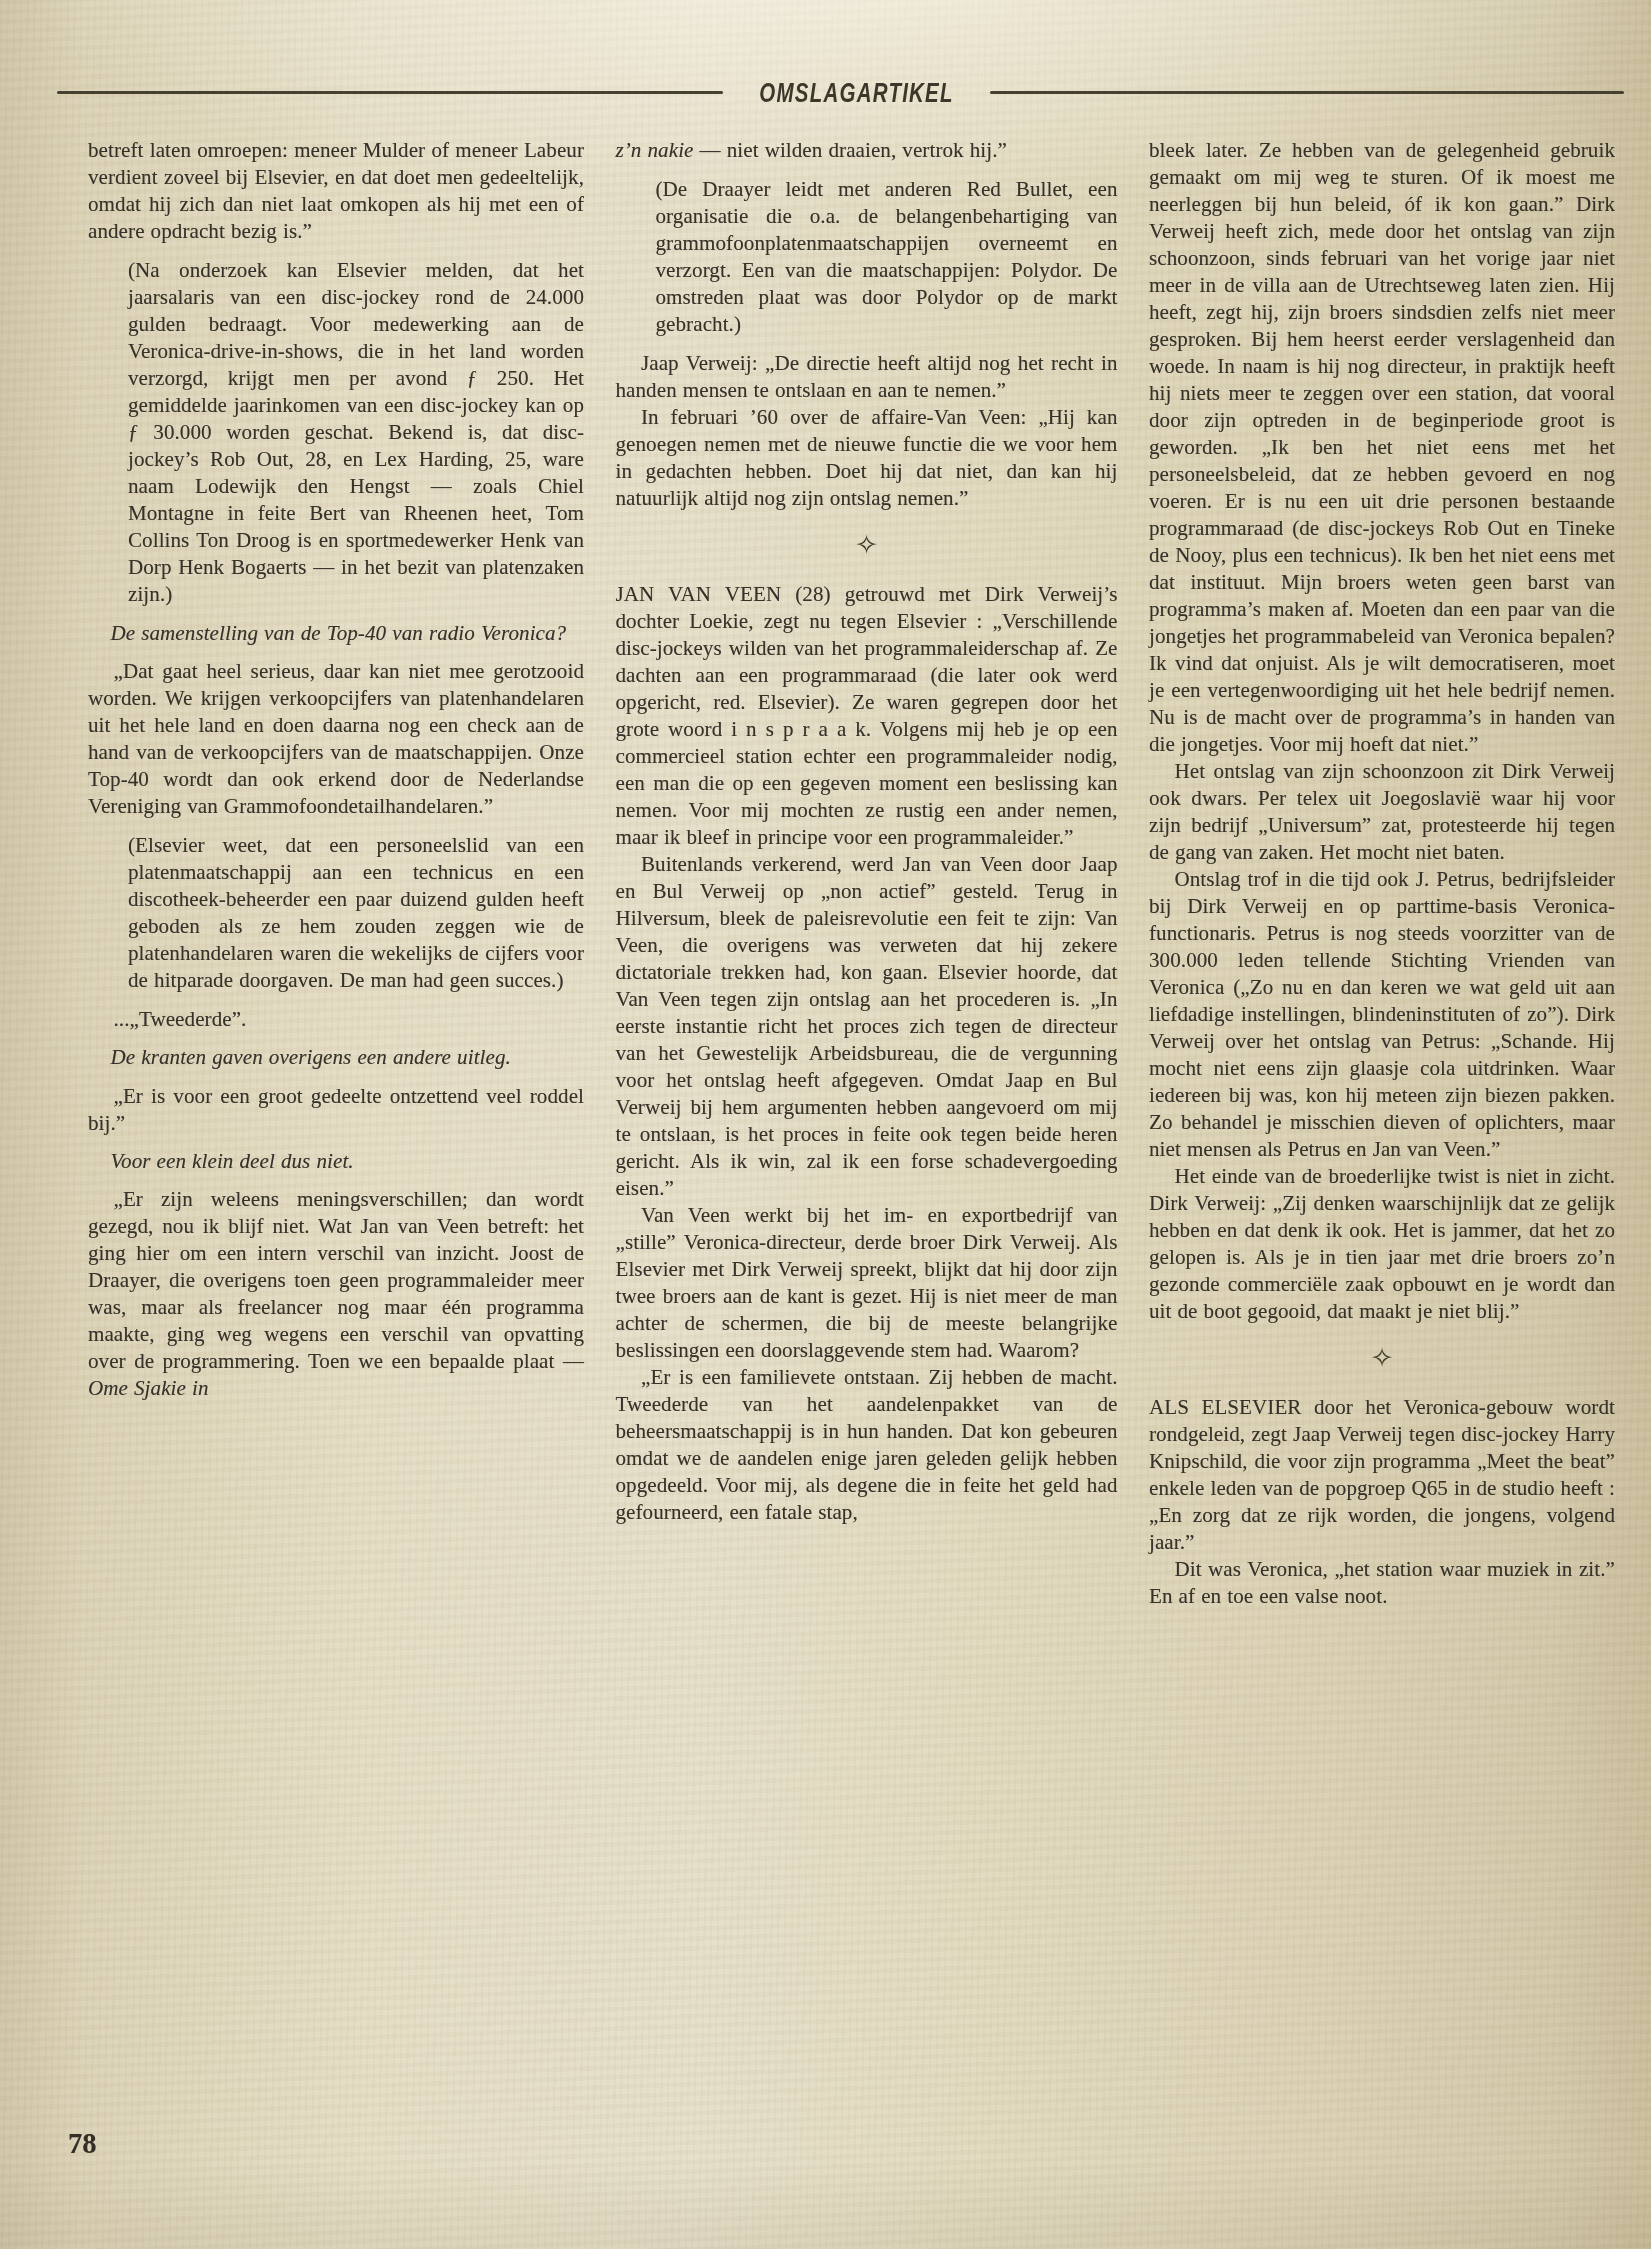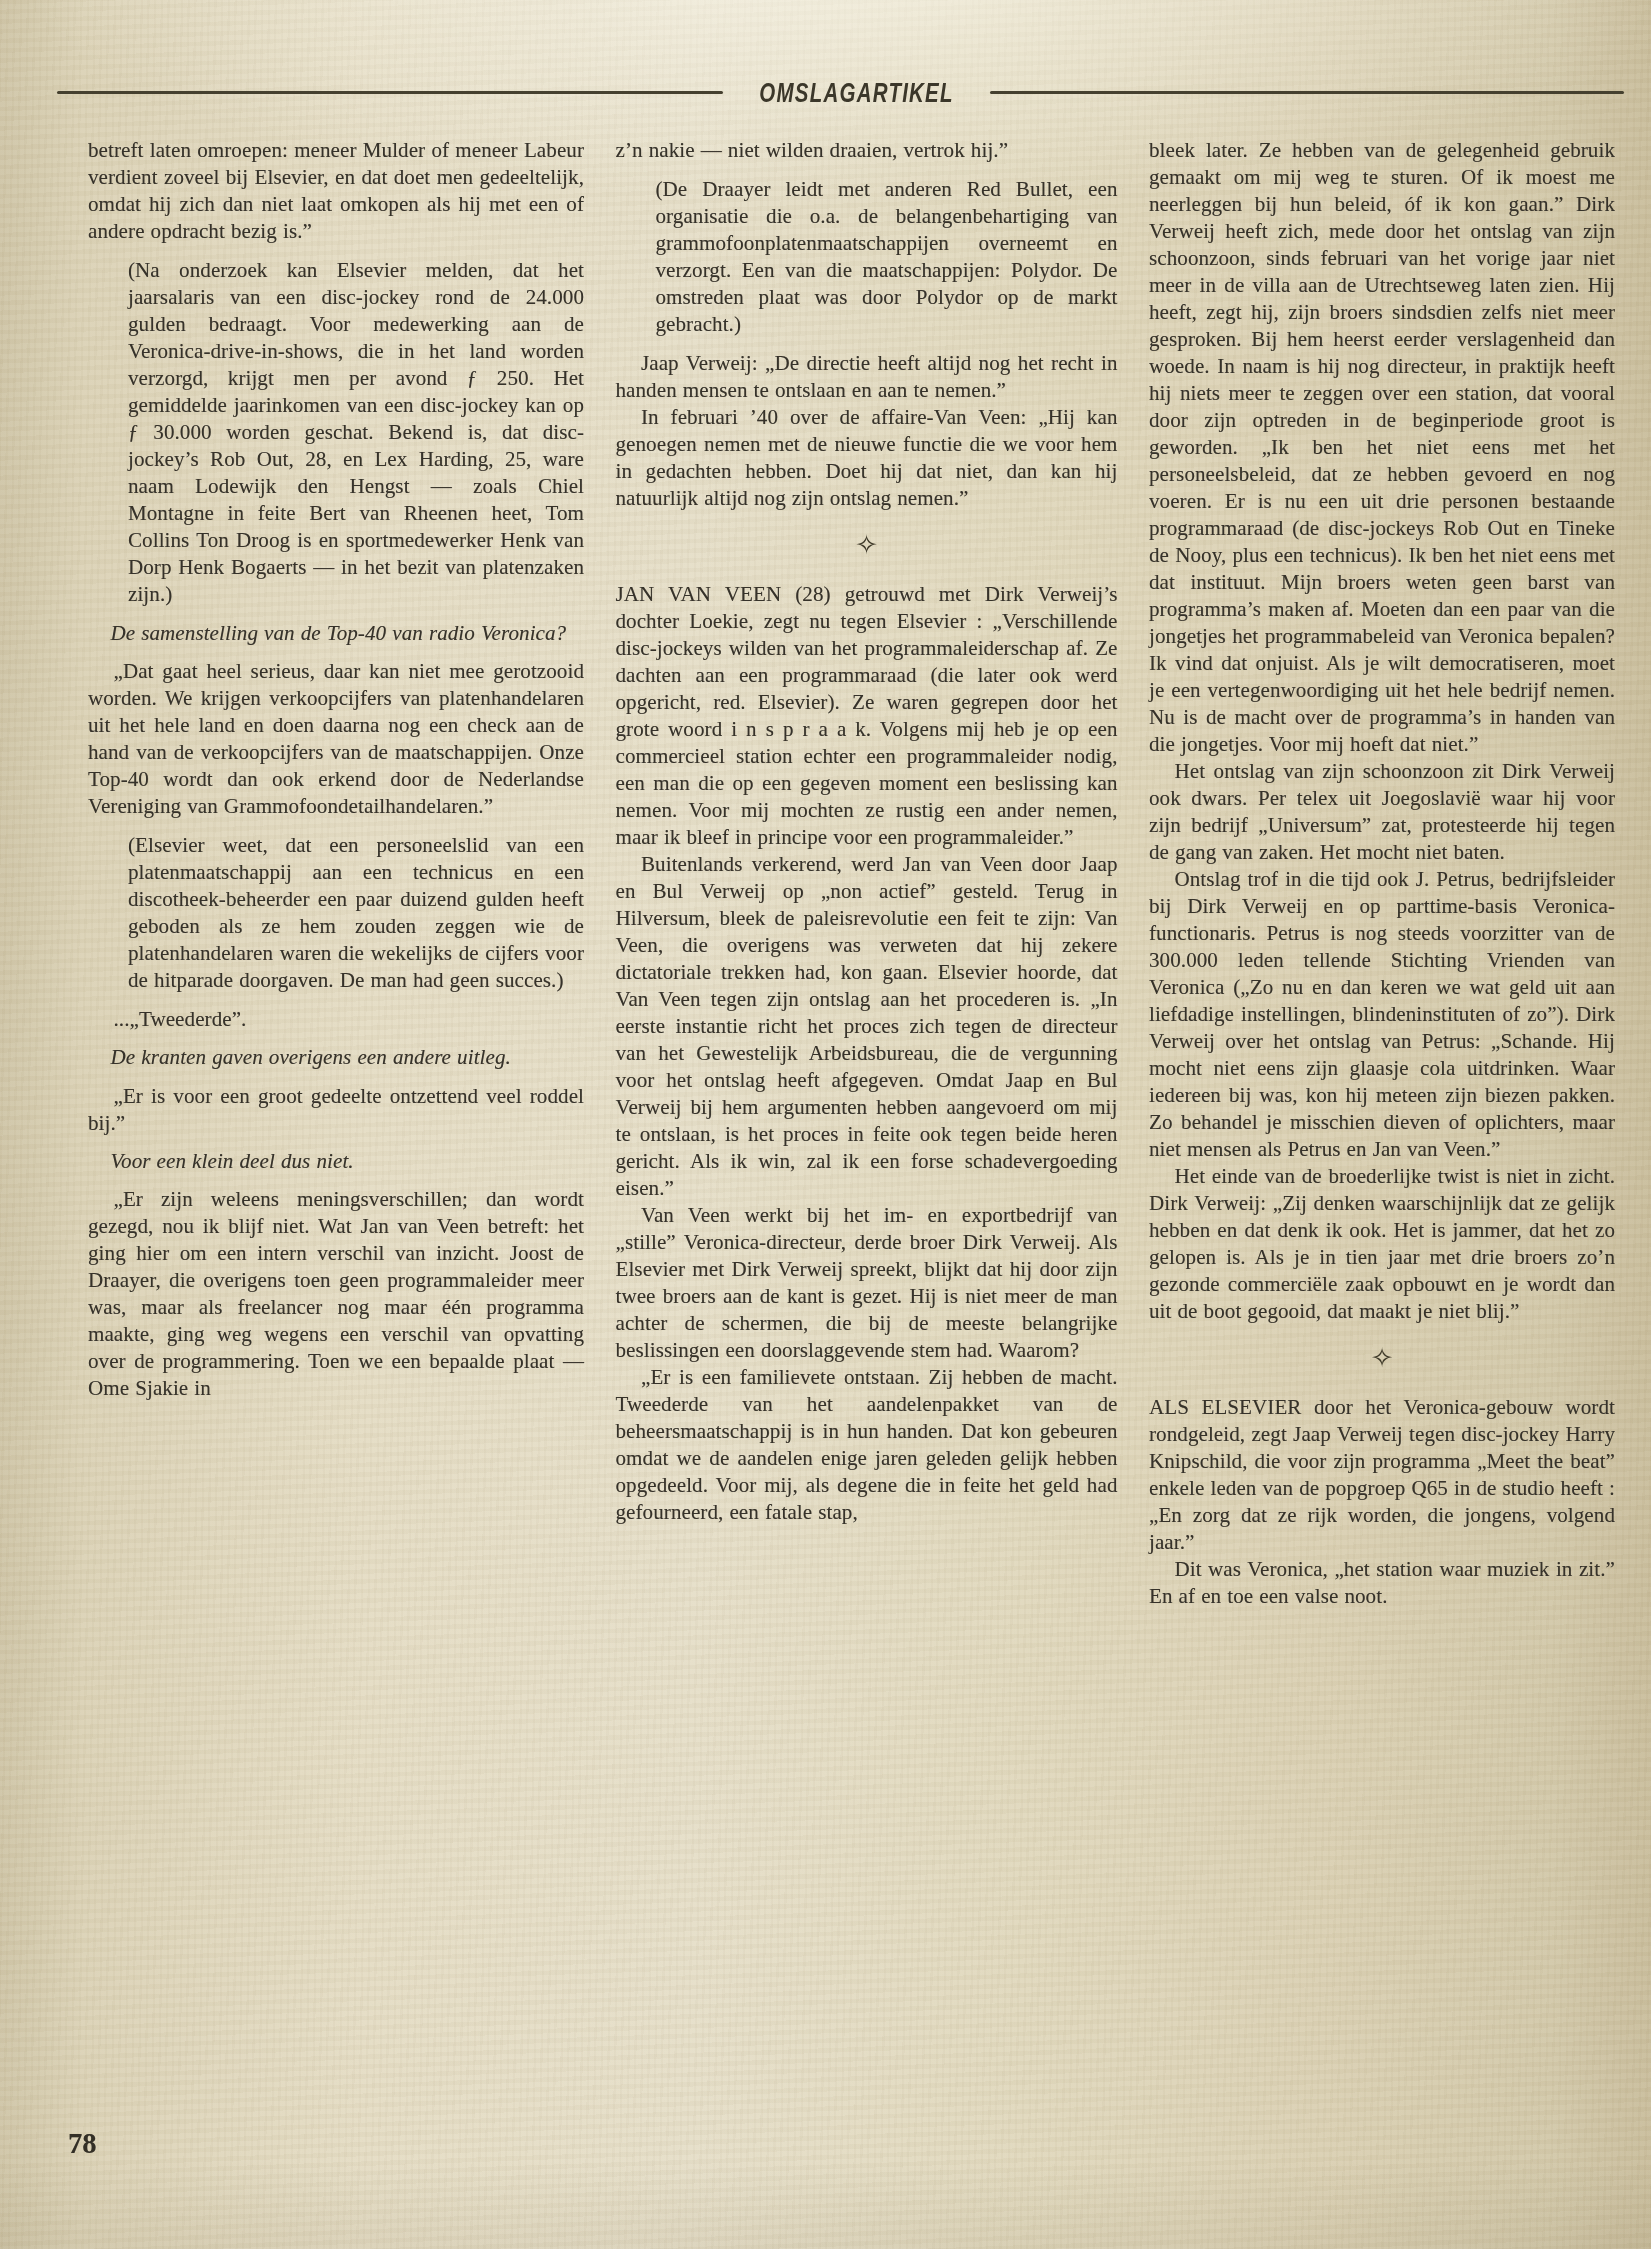--- a/index.html
+++ b/index.html
@@ -67,21 +67,21 @@
   .p.flush { text-indent: 0; }
   .p.quote { margin: 12px 0 12px 40px; text-indent: 0; }
   .p.q { font-style: italic; margin: 11.2px 0; text-indent: 22.5px; }
   .p.orn {
     text-align: center; text-indent: 0;
     font-size: 27px; line-height: 27px;
     margin: 19.5px 0 22.5px 0;
     color: #3d3828;
     text-shadow: none;
   }
-  .i { }
+  .i { font-style: italic; }
   .page-number {
     position: absolute;
     left: 68px;
     top: 2128px;
     font-size: 28.5px;
     font-weight: 700;
     color: #332f26;
     text-shadow: 0.2px 0.2px 0 rgba(54,50,42,0.35);
   }
 </style>
@@ -106,21 +106,21 @@
         <p class="p"><span>...„Tweederde”.</span></p>
         <p class="p q"><span>De kranten gaven overigens een andere uitleg.</span></p>
         <p class="p"><span>„Er is voor een groot gedeelte ontzettend veel roddel bij.”</span></p>
         <p class="p q"><span>Voor een klein deel dus niet.</span></p>
         <p class="p"><span>„Er zijn weleens meningsverschillen; dan wordt gezegd, nou ik blijf niet. Wat Jan van Veen betreft: het ging hier om een intern verschil van inzicht. Joost de Draayer, die overigens toen geen programmaleider meer was, maar als freelancer nog maar één programma maakte, ging weg wegens een verschil van opvatting over de programmering. Toen we een bepaalde plaat — </span><span class="i">Ome Sjakie in</span></p>
       </section>
     <section class="col">
         <p class="p flush"><span class="i">z’n nakie</span><span> — niet wilden draaien, vertrok hij.”</span></p>
         <p class="p quote"><span>(De Draayer leidt met anderen Red Bullet, een organisatie die o.a. de belangenbehartiging van grammofoonplatenmaatschappijen overneemt en verzorgt. Een van die maatschappijen: Polydor. De omstreden plaat was door Polydor op de markt gebracht.)</span></p>
         <p class="p"><span>Jaap Verweij: „De directie heeft altijd nog het recht in handen mensen te ontslaan en aan te nemen.”</span></p>
-        <p class="p"><span>In februari ’40 over de affaire-Van Veen: „Hij kan genoegen nemen met de nieuwe functie die we voor hem in gedachten hebben. Doet hij dat niet, dan kan hij natuurlijk altijd nog zijn ontslag nemen.”</span></p>
+        <p class="p"><span>In februari ’60 over de affaire-Van Veen: „Hij kan genoegen nemen met de nieuwe functie die we voor hem in gedachten hebben. Doet hij dat niet, dan kan hij natuurlijk altijd nog zijn ontslag nemen.”</span></p>
         <p class="p orn flush"><span>✧</span></p>
         <p class="p flush"><span>JAN VAN VEEN (28) getrouwd met Dirk Verweij’s dochter Loekie, zegt nu tegen Elsevier : „Verschillende disc-jockeys wilden van het programmaleiderschap af. Ze dachten aan een programmaraad (die later ook werd opgericht, red. Elsevier). Ze waren gegrepen door het grote woord i n s p r a a k. Volgens mij heb je op een commercieel station echter een programmaleider nodig, een man die op een gegeven moment een beslissing kan nemen. Voor mij mochten ze rustig een ander nemen, maar ik bleef in principe voor een programmaleider.”</span></p>
         <p class="p"><span>Buitenlands verkerend, werd Jan van Veen door Jaap en Bul Verweij op „non actief” gesteld. Terug in Hilversum, bleek de paleisrevolutie een feit te zijn: Van Veen, die overigens was verweten dat hij zekere dictatoriale trekken had, kon gaan. Elsevier hoorde, dat Van Veen tegen zijn ontslag aan het procederen is. „In eerste instantie richt het proces zich tegen de directeur van het Gewestelijk Arbeidsbureau, die de vergunning voor het ontslag heeft afgegeven. Omdat Jaap en Bul Verweij bij hem argumenten hebben aangevoerd om mij te ontslaan, is het proces in feite ook tegen beide heren gericht. Als ik win, zal ik een forse schadevergoeding eisen.”</span></p>
         <p class="p"><span>Van Veen werkt bij het im- en exportbedrijf van „stille” Veronica-directeur, derde broer Dirk Verweij. Als Elsevier met Dirk Verweij spreekt, blijkt dat hij door zijn twee broers aan de kant is gezet. Hij is niet meer de man achter de schermen, die bij de meeste belangrijke beslissingen een doorslaggevende stem had. Waarom?</span></p>
         <p class="p"><span>„Er is een familievete ontstaan. Zij hebben de macht. Tweederde van het aandelenpakket van de beheersmaatschappij is in hun handen. Dat kon gebeuren omdat we de aandelen enige jaren geleden gelijk hebben opgedeeld. Voor mij, als degene die in feite het geld had gefourneerd, een fatale stap,</span></p>
       </section>
     <section class="col">
         <p class="p flush"><span>bleek later. Ze hebben van de gelegenheid gebruik gemaakt om mij weg te sturen. Of ik moest me neerleggen bij hun beleid, óf ik kon gaan.” Dirk Verweij heeft zich, mede door het ontslag van zijn schoonzoon, sinds februari van het vorige jaar niet meer in de villa aan de Utrechtseweg laten zien. Hij heeft, zegt hij, zijn broers sindsdien zelfs niet meer gesproken. Bij hem heerst eerder verslagenheid dan woede. In naam is hij nog directeur, in praktijk heeft hij niets meer te zeggen over een station, dat vooral door zijn optreden in de beginperiode groot is geworden. „Ik ben het niet eens met het personeelsbeleid, dat ze hebben gevoerd en nog voeren. Er is nu een uit drie personen bestaande programmaraad (de disc-jockeys Rob Out en Tineke de Nooy, plus een technicus). Ik ben het niet eens met dat instituut. Mijn broers weten geen barst van programma’s maken af. Moeten dan een paar van die jongetjes het programmabeleid van Veronica bepalen? Ik vind dat onjuist. Als je wilt democratiseren, moet je een vertegenwoordiging uit het hele bedrijf nemen. Nu is de macht over de programma’s in handen van die jongetjes. Voor mij hoeft dat niet.”</span></p>
         <p class="p"><span>Het ontslag van zijn schoonzoon zit Dirk Verweij ook dwars. Per telex uit Joegoslavië waar hij voor zijn bedrijf „Universum” zat, protesteerde hij tegen de gang van zaken. Het mocht niet baten.</span></p>
         <p class="p"><span>Ontslag trof in die tijd ook J. Petrus, bedrijfsleider bij Dirk Verweij en op parttime-basis Veronica-functionaris. Petrus is nog steeds voorzitter van de 300.000 leden tellende Stichting Vrienden van Veronica („Zo nu en dan keren we wat geld uit aan liefdadige instellingen, blindeninstituten of zo”). Dirk Verweij over het ontslag van Petrus: „Schande. Hij mocht niet eens zijn glaasje cola uitdrinken. Waar iedereen bij was, kon hij meteen zijn biezen pakken. Zo behandel je misschien dieven of oplichters, maar niet mensen als Petrus en Jan van Veen.”</span></p>

